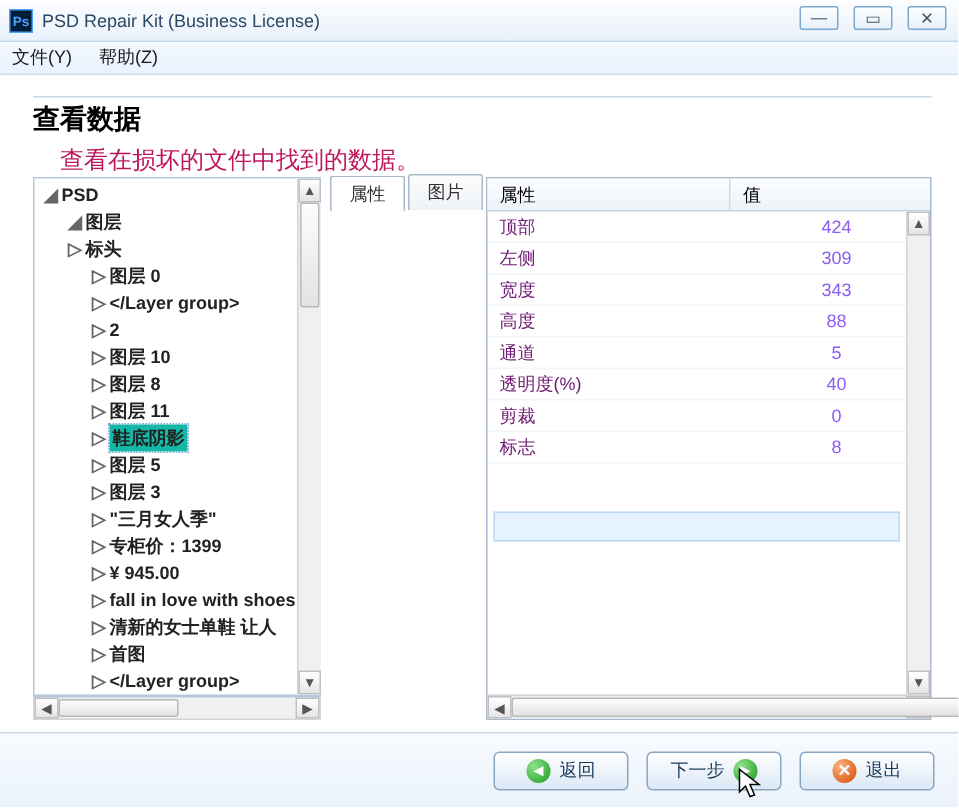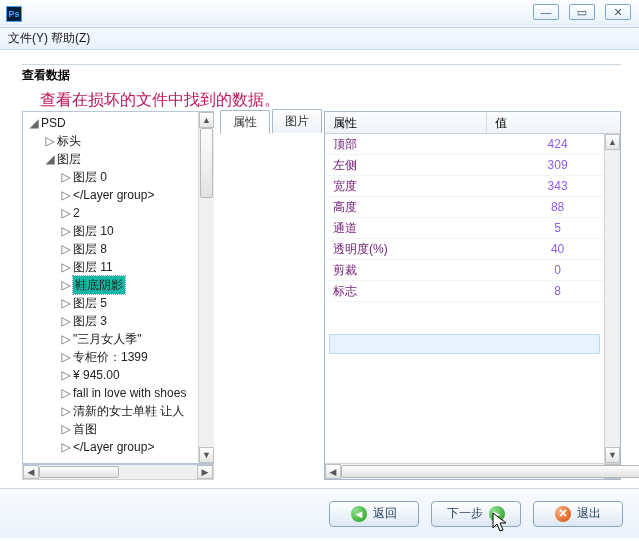--- a/index.html
+++ b/index.html
@@ -32,32 +32,32 @@
   .titlebar .title { color: #2b4763; }
   .winbtns { position: absolute; right: 8px; top: 4px; display: flex; gap: 10px; }
   .winbtn { width: 26px; height: 16px; border: 1px solid #7da7ce; border-radius: 2px;
     background: linear-gradient(#fff,#e6f0fa); display:flex;align-items:center;justify-content:center;
     font-size:11px; color:#456; cursor:default;}
   .menubar {
     height: 22px;
     background: linear-gradient(#f4f9ff,#e8f2ff);
     border-bottom: 1px solid #c9d9ea;
     display: flex; align-items: center;
-    padding: 0 8px; gap: 3px;
+    padding: 0 8px; gap: 18px;
     color: #1a1a1a;
   }
   .menubar span { cursor: default; }
   .content {
     padding: 14px 18px 8px 22px;
     height: 438px;
     display: flex;
     flex-direction: column;
   }
   .heading {
-    font-size: 12px; font-weight: bold; color: #000;
+    font-size: 18px; font-weight: bold; color: #000;
     margin-bottom: 6px;
   }
   .subheading {
     font-size: 16px; color: #be185d; margin-left: 18px; margin-bottom: 0;
   }
   .panes {
     flex: 1;
     display: flex;
     gap: 4px;
     min-height: 0;
@@ -76,21 +76,21 @@
     background: #fff;
   }
   .tree {
     font-size: 12px;
     color: #222;
     padding: 2px 0 2px 2px;
     height: 100%;
     overflow: hidden;
     line-height: 18px;
   }
-  .tree .node { white-space: nowrap; }
+  .tree .node { white-space: nowrap; font-weight: bold; }
   .tree .glyph { display:inline-block; width:10px; text-align:center; color:#666; margin-right:2px;}
   .tree .i1 { padding-left: 4px; }
   .tree .i2 { padding-left: 20px; }
   .tree .i3 { padding-left: 36px; }
   .tree .sel { background: #14b8a6; outline:1px dotted #7aa7d6; display:inline-block; padding:0 2px;}
   .vscroll {
     position:absolute; right:0; top:0; bottom:0; width:16px;
     background:#f0f0f0; border-left:1px solid #d4d4d4;
   }
   .vscroll .btn { height:16px; background:linear-gradient(#fff,#e5e5e5);
@@ -197,20 +197,21 @@
   .ic-next{background:radial-gradient(circle at 30% 30%,#8fe28f,#1a9a1a);}
   .ic-exit{background:radial-gradient(circle at 30% 30%,#ffb080,#d24a00);}
   .cursor{position:absolute; pointer-events:none;}
   .hr-top{height:1px;background:#c9d7e5;margin:0 0 2px 0;}
 </style>
 </head>
 <body>
 
 <div class="titlebar">
   <div class="appicon">Ps</div>
+  <div class="title">PSD Repair Kit (Business License)</div>
   <div class="winbtns">
     <div class="winbtn">—</div>
     <div class="winbtn">▭</div>
     <div class="winbtn">✕</div>
   </div>
 </div>
 
 <div class="menubar">
   <span>文件(Y)</span>
   <span>帮助(Z)</span>
@@ -219,22 +220,22 @@
 <div class="content">
   <div class="hr-top"></div>
   <div class="heading">查看数据</div>
   <div class="subheading">查看在损坏的文件中找到的数据。</div>
 
   <div class="panes">
     <div class="leftpane">
       <div class="tree-wrap">
         <div class="tree">
           <div class="node i1"><span class="glyph">◢</span><span>PSD</span></div>
+          <div class="node i2"><span class="glyph">◢</span><span>图层</span></div>
           <div class="node i2"><span class="glyph">▷</span><span>标头</span></div>
-          <div class="node i2"><span class="glyph">◢</span><span>图层</span></div>
           <div class="node i3"><span class="glyph">▷</span><span>图层 0</span></div>
           <div class="node i3"><span class="glyph">▷</span><span>&lt;/Layer group&gt;</span></div>
           <div class="node i3"><span class="glyph">▷</span><span>2</span></div>
           <div class="node i3"><span class="glyph">▷</span><span>图层 10</span></div>
           <div class="node i3"><span class="glyph">▷</span><span>图层 8</span></div>
           <div class="node i3"><span class="glyph">▷</span><span>图层 11</span></div>
           <div class="node i3"><span class="glyph">▷</span><span class="sel">鞋底阴影</span></div>
           <div class="node i3"><span class="glyph">▷</span><span>图层 5</span></div>
           <div class="node i3"><span class="glyph">▷</span><span>图层 3</span></div>
           <div class="node i3"><span class="glyph">▷</span><span>"三月女人季"</span></div>

